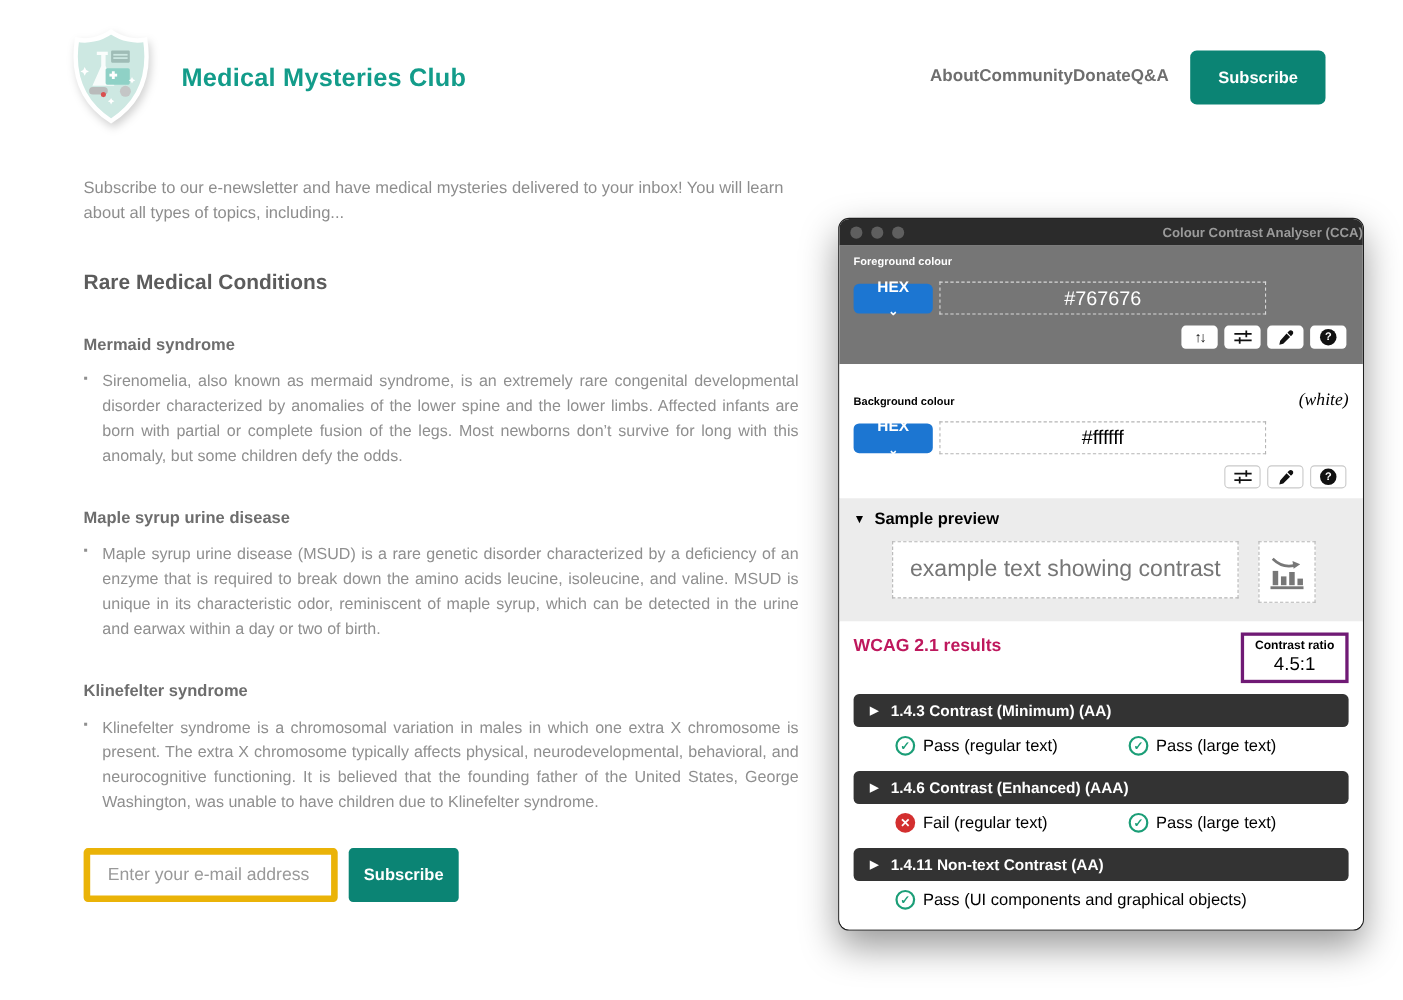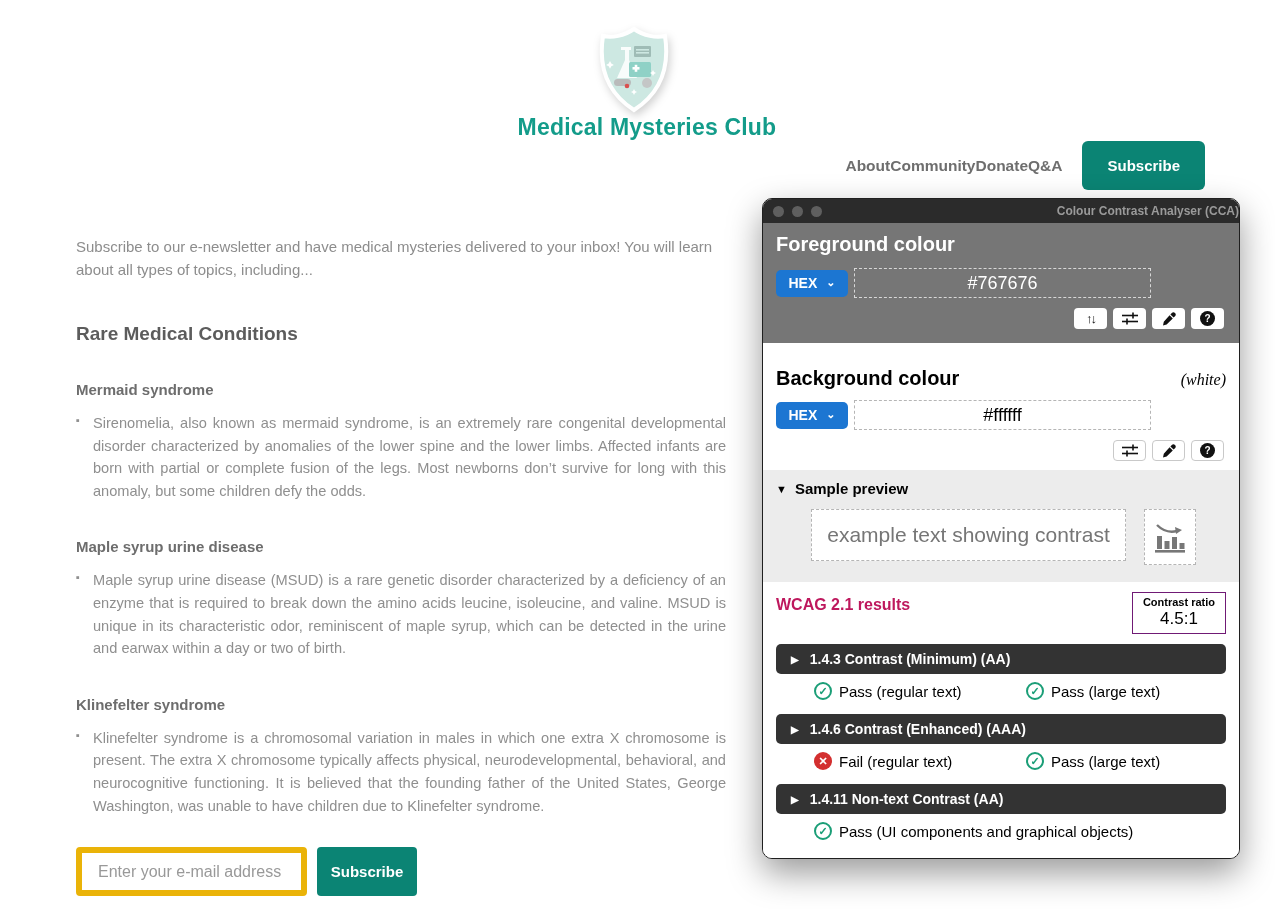--- a/index.html
+++ b/index.html
@@ -1,20 +1,20 @@
 <!DOCTYPE html>
 <html><head>
 <meta charset="utf-8">
 <style>
   * { margin:0; padding:0; box-sizing:border-box; }
   html,body { width:1275px; height:909px; background:#fff; font-family:"Liberation Sans",sans-serif; overflow:hidden; }
   .page { position:relative; width:1275px; height:909px; background:#fff; }
 
   
-  .header { display:flex; align-items:center; padding:26px 70px 0 63px;flex-direction:column; }
+  .header { display:flex; align-items:center; padding:26px 70px 0 63px; }
   .logo { width:76px; height:88px; filter:drop-shadow(2px 4px 4px rgba(0,0,0,.18)); }
   .brand-title { margin-left:26px; font-size:23px; font-weight:700; color:#139c8a; letter-spacing:.2px; }
   .nav { margin-left:auto; display:flex; align-items:center; }
   .nav a { text-decoration:none; color:#6e6e6e; font-size:15.5px; font-weight:600; cursor:pointer; }
   .nav-subscribe { margin-left:20px; background:#0b8474; color:#fff; border:none; border-radius:6px; padding:16px 25px; font-size:15px; font-weight:600; font-family:inherit; cursor:pointer; }
 
   
   .main { width:650px; margin:46px 0 0 76px; }
   .page-title { font-size:41px; font-weight:800; color:#4e4e4e; letter-spacing:.3px; }
   .intro { margin-top:38px; font-size:15px; line-height:1.5; color:#8d8d8d; }
@@ -30,23 +30,23 @@
   .form-subscribe { width:100px; height:49px; background:#0b8474; color:#fff; border:none; border-radius:4px; font-size:15px; font-weight:600; font-family:inherit; cursor:pointer; }
 
   
   .cca { position:absolute; left:762px; top:198px; width:478px; border-radius:10px; overflow:hidden; border:1px solid #1f1f1f; box-shadow:0 14px 34px rgba(0,0,0,.4); background:#fff; }
   .cca-titlebar { height:24px; background:#2b2b2b; display:flex; align-items:center; justify-content:flex-end; position:relative; }
   .traffic { position:absolute; left:10px; top:0; height:24px; display:flex; align-items:center; gap:8px; }
   .traffic span { width:11px; height:11px; border-radius:50%; background:#5f5f5f; cursor:pointer; }
   .cca-title { font-size:12px; font-weight:700; color:#9a9a9a; }
 
   .cca-fg { background:#767676; color:#fff; padding:10px 13px 14px; }
-  .cca-section-label { font-size:20px; font-weight:700; margin-bottom:12px; }
+  .cca-section-label { font-size:10px; font-weight:700; margin-bottom:12px; }
   .hex-row { display:flex; align-items:center; }
-  .hex-select { width:72px; height:27px; background:#1c76d2; color:#fff; border-radius:5px; display:flex; align-items:center; justify-content:center; gap:9px; font-size:14px; font-weight:700; cursor:pointer; }
+  .hex-select { width:72px; height:27px; background:#1c76d2; color:#fff; border-radius:5px; display:flex; align-items:center; justify-content:center; gap:9px; font-size:14px; font-weight:700; cursor:pointer;flex-direction:column; }
   .hex-select .chev { font-size:11px; font-weight:700; transform:translateY(-1px); }
   .hex-input { width:297px; height:30px; margin-left:6px; background:transparent; border:1px dashed #d8d8d8; text-align:center; font-size:18px; font-family:inherit; outline:none; }
   .cca-fg .hex-input { color:#fff; }
   .cca-bg .hex-input { color:#000; border-color:#b5b5b5; }
   .iconbtn-row { margin-top:10px; display:flex; justify-content:flex-end; gap:6px; padding-right:2px; }
   .iconbtn { width:33px; height:21px; background:#fff; border-radius:4px; display:flex; align-items:center; justify-content:center; color:#111; cursor:pointer; font-size:12px; font-weight:700; }
   .cca-bg .iconbtn { border:1px solid #c9c9c9; }
   .swap-glyph { letter-spacing:-2px; font-size:13px; }
   .help-dot { width:15px; height:15px; border-radius:50%; background:#111; color:#fff; font-size:10px; font-weight:700; display:flex; align-items:center; justify-content:center; }
 
@@ -57,21 +57,21 @@
   .cca-sample { background:#ececec; padding:10px 13px 17px; }
   .sample-head { display:flex; align-items:center; gap:8px; font-size:15px; font-weight:700; color:#000; cursor:pointer; }
   .sample-head .tri { font-size:11px; }
   .sample-body { margin-top:12px; display:flex; gap:18px; padding-left:35px; }
   .sample-box { width:315px; height:52px; background:#fff; border:1px dashed #b5b5b5; display:flex; align-items:center; justify-content:center; font-size:21px; color:#767676; }
   .chart-box { width:52px; height:56px; background:#fff; border:1px dashed #b5b5b5; display:flex; align-items:center; justify-content:center; cursor:pointer; }
 
   .cca-results { background:#fff; padding:10px 13px 14px; }
   .results-head { display:flex; justify-content:space-between; align-items:flex-start; }
   .results-title { font-size:16px; font-weight:700; color:#be185d; padding-top:4px; }
-  .ratio-box { border:1px solid #701a75; padding:3px 10px 4px; text-align:center; }
+  .ratio-box { border:3px solid #701a75; padding:3px 10px 4px; text-align:center; }
   .ratio-label { font-size:11px; font-weight:700; color:#000; }
   .ratio-value { font-size:17px; color:#000; margin-top:1px; }
   .test-bar { margin-top:10px; height:30px; background:#333; border-radius:5px; color:#fff; display:flex; align-items:center; gap:11px; padding-left:15px; font-size:14px; font-weight:700; cursor:pointer; }
   .test-bar .tri { font-size:10px; }
   .outcome-row { display:flex; align-items:center; padding:8px 0 4px 38px; }
   .outcome { display:flex; align-items:center; gap:7px; font-size:15px; color:#000; }
   .outcome.col1 { width:212px; }
   .badge { width:18px; height:18px; border-radius:50%; display:flex; align-items:center; justify-content:center; font-size:11px; font-weight:700; flex:none; }
   .badge.pass { border:2px solid #1b9e77; color:#1b9e77; background:#fff; }
   .badge.fail { background:#d32f2f; color:#fff; }

